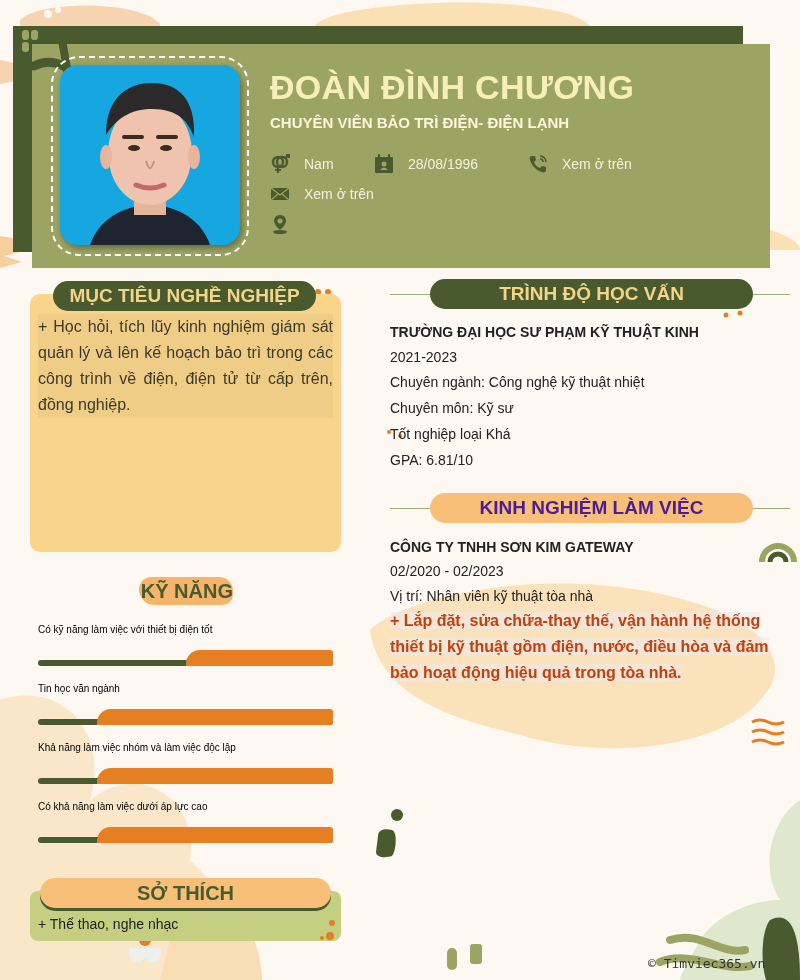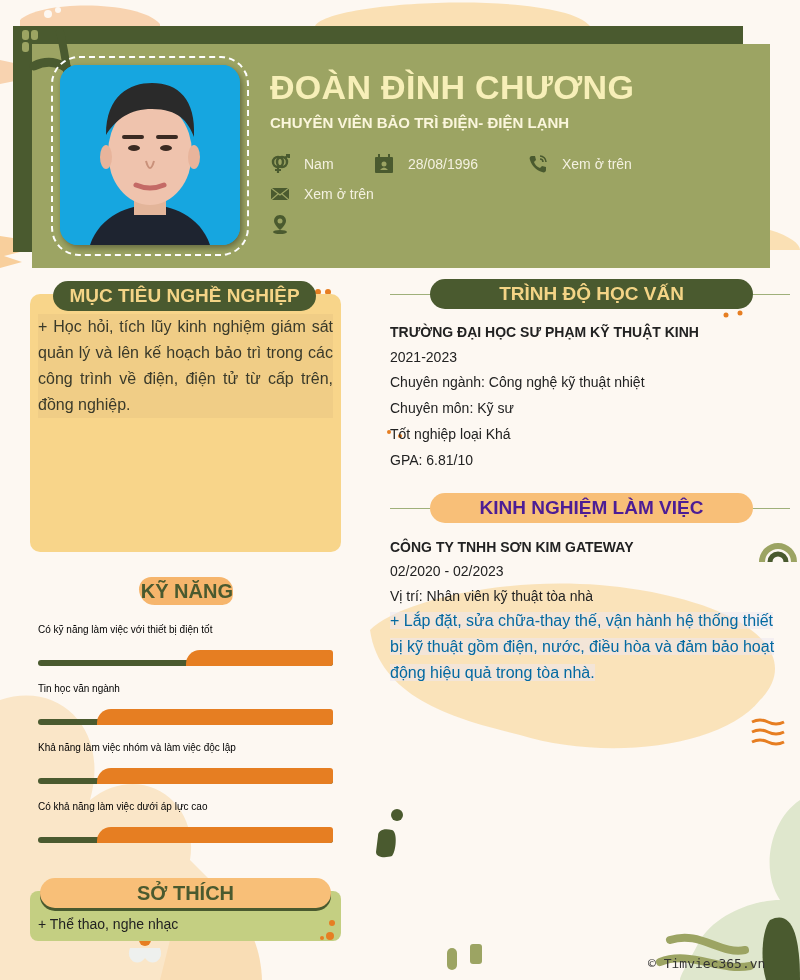--- a/index.html
+++ b/index.html
@@ -102,21 +102,21 @@
     background: #4a5a2f; color: #f4d486; font-size: 19px; line-height: 30px;
   }
   .exp-title {
     left: 430px; top: 493px; width: 323px; height: 30px;
     background: #f8bf78; color: #4c1d95; font-size: 19px; line-height: 30px;
   }
   .r-text { position: absolute; left: 390px; font-size: 14px; color: #222; }
   .r-bold { font-weight: bold; }
   .exp-desc {
     position: absolute; left: 390px; top: 608px; width: 385px;
-    font-size: 16px; line-height: 26px; color: #0369a1;
+    font-size: 16px; line-height: 26px; color: #c2410c; font-weight: bold;
   }
   .exp-desc p { background: rgba(236,232,240,0.55); display: inline; }
 
   .footer-mark {
     position: absolute; left: 636px; top: 956px;
     font-family: "DejaVu Sans Mono", monospace; font-size: 13px; color: #333; margin-left: 12px;
   }
 </style>
 </head>
 <body>

